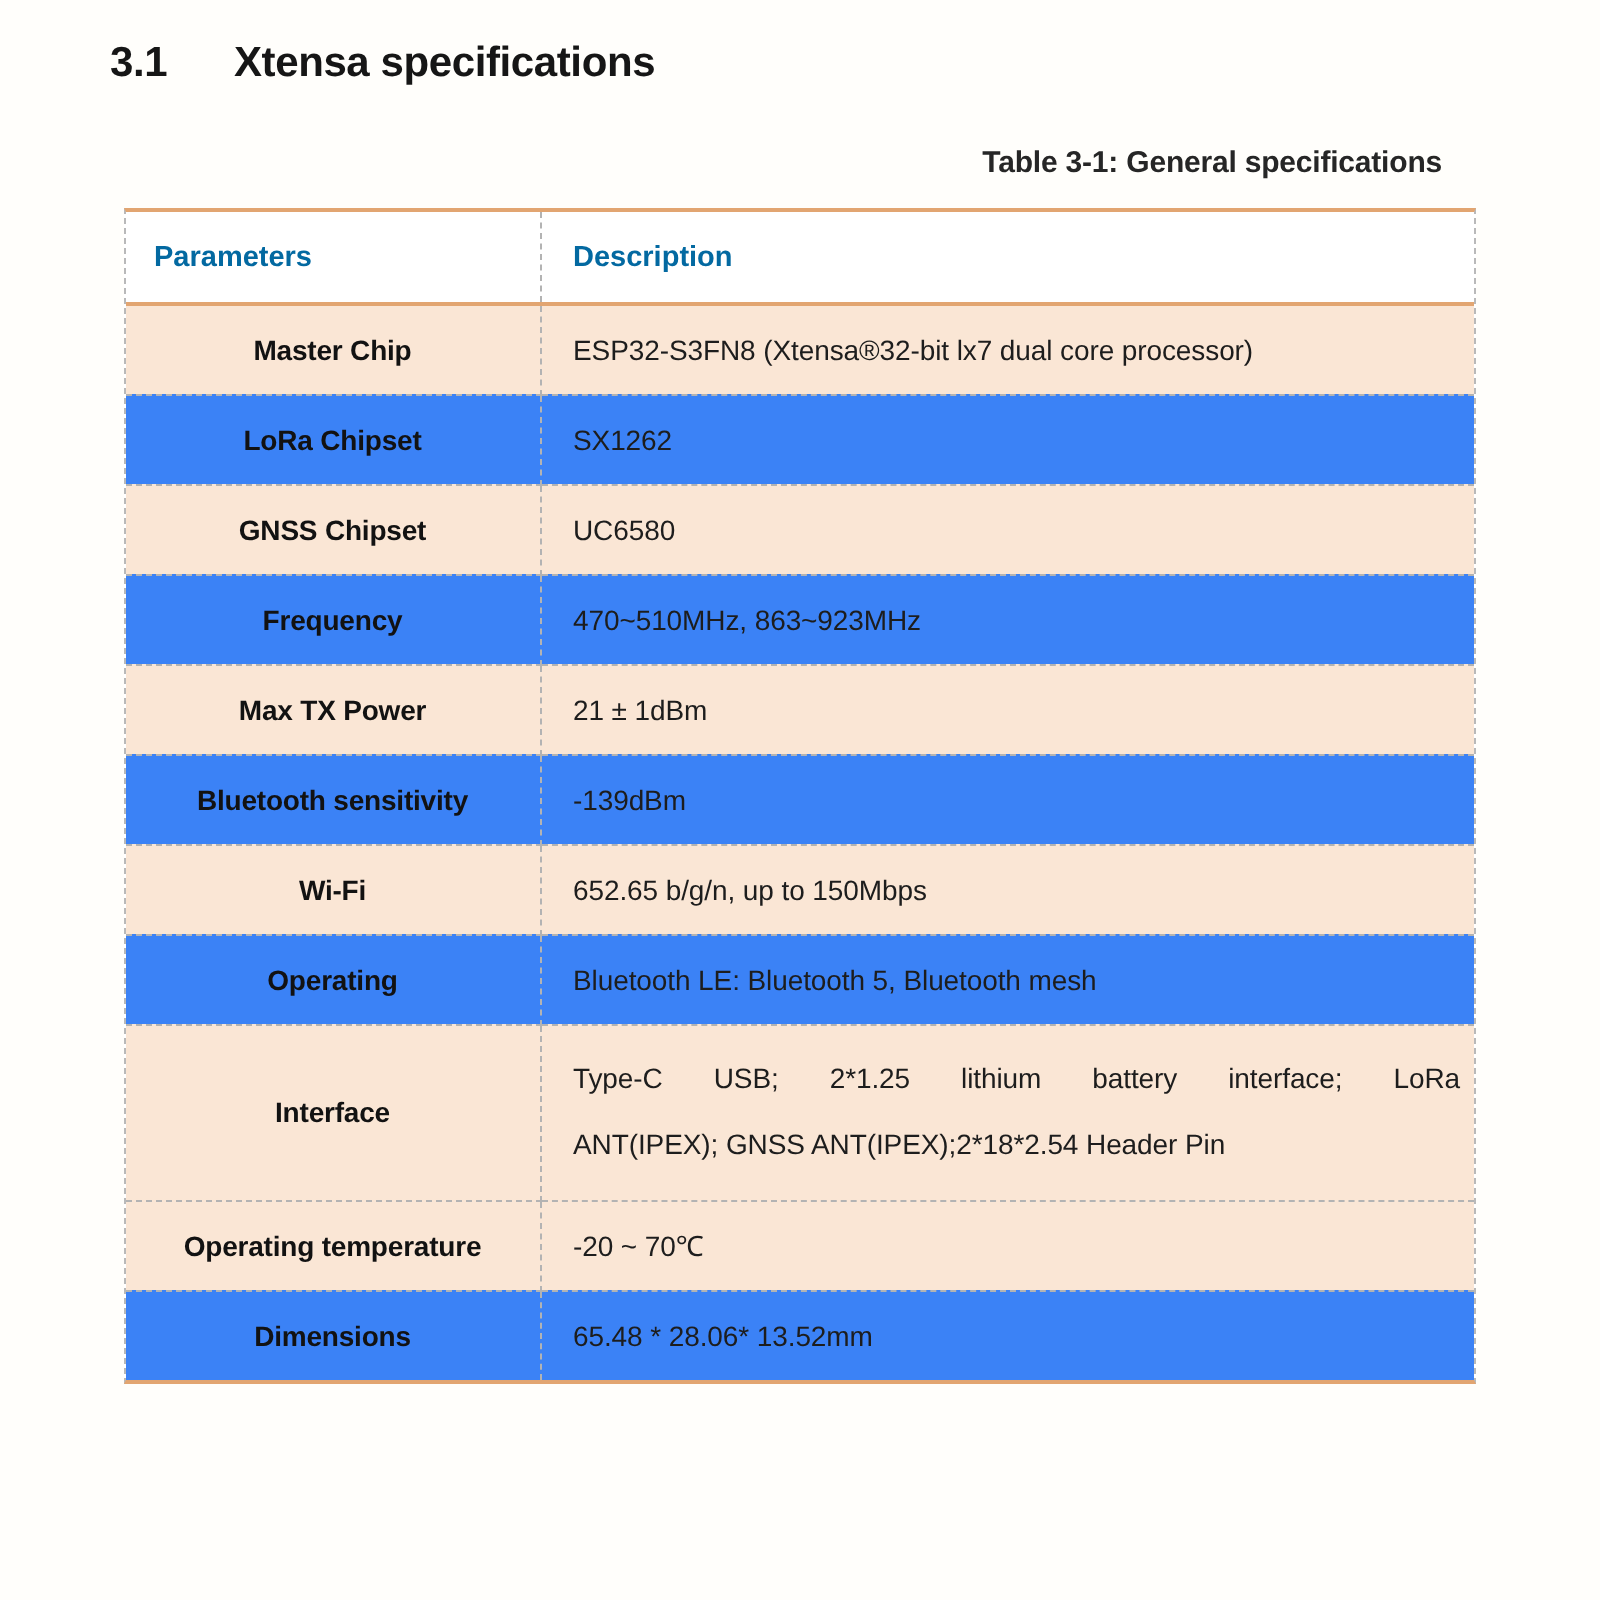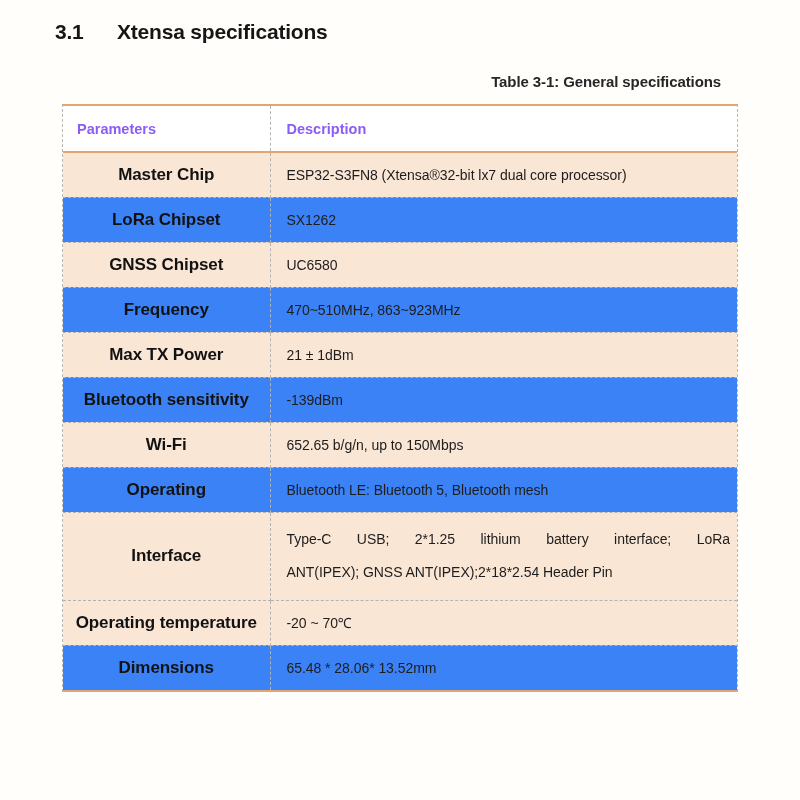--- a/index.html
+++ b/index.html
@@ -85,31 +85,31 @@
     border-bottom: none;
   }
 
   
   thead th {
     background: #ffffff;
     border-bottom: 2px solid #e2a571 !important;
     height: 46px;
     font-size: 14.5px;
     font-weight: bold;
-    color: #8b5cf6;
+    color: #0369a1;
     padding: 0 0 0 14px;
     text-align: left;
   }
   thead th.th-param { padding-left: 14px; }
   thead th.th-desc  { padding-left: 16px; }
 
   td.cell-param {
     text-align: center;
     font-weight: bold;
-    font-size: 17px;
+    font-size: 14px;
     color: #121212;
     border-right: 1px dashed #b3b3b3;
     padding: 0 6px;
     letter-spacing: -0.1px;
     margin-top: 20px;
   }
   thead th.th-param {
     border-right: 1px dashed #b3b3b3;
   }
   td.cell-desc {

